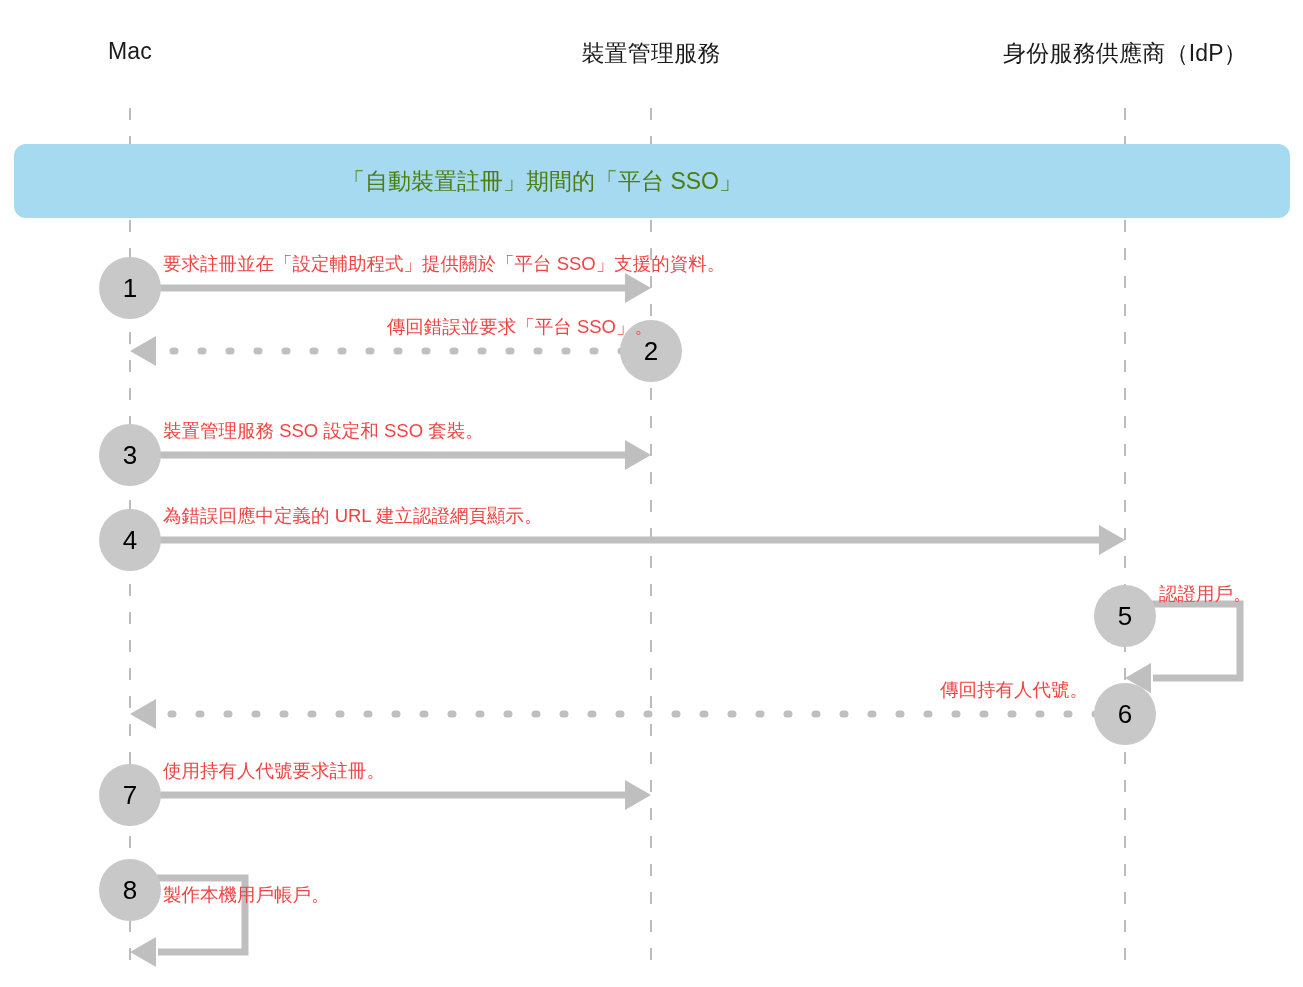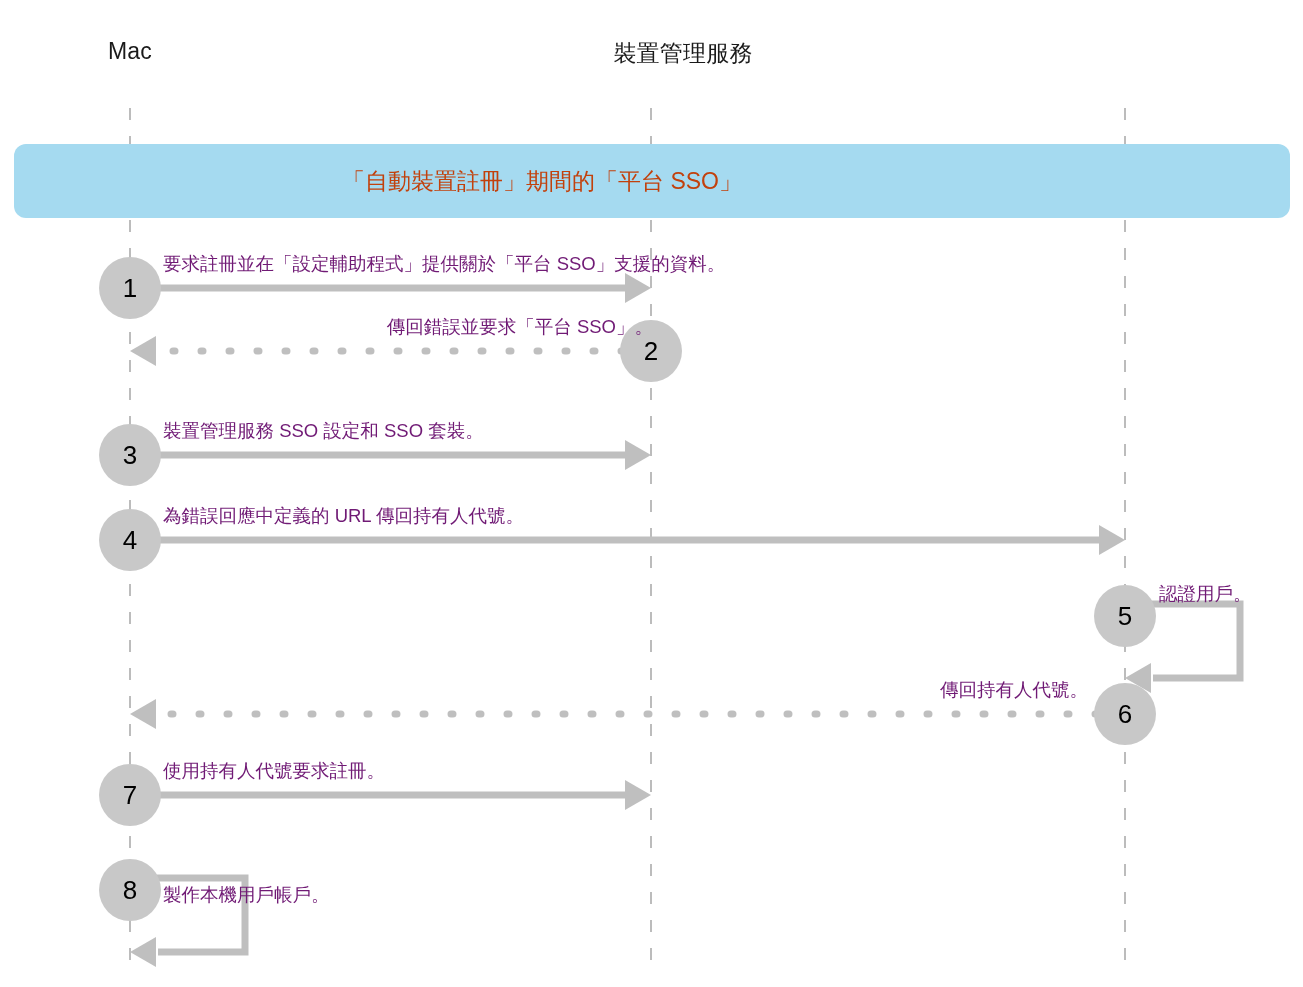--- a/index.html
+++ b/index.html
@@ -49,40 +49,40 @@
   .banner-label {
     position: absolute;
     left: 14px;
     top: 144px;
     width: 1056px;
     height: 74px;
     display: flex;
     align-items: center;
     justify-content: center;
     font-size: 23px;
-    color: #c2410c;
+    color: #4d7c0f;
     white-space: nowrap;
   }
   .step-num {
     position: absolute;
     width: 62px;
     height: 62px;
     border-radius: 50%;
     display: flex;
     align-items: center;
     justify-content: center;
     font-size: 26px;
     color: #000000;
     transform: translate(-50%, -50%);
     user-select: none;
   }
   .msg-label {
     position: absolute;
     font-size: 18.5px;
-    color: #701a75;
+    color: #ef4444;
     white-space: nowrap;
     line-height: 1.2;
   }
   .msg-label.align-left { transform: translateY(-100%); }
   .msg-label.align-right {
     transform: translate(-100%, -100%);
   }
 </style>
 </head>
 <body>
@@ -130,33 +130,34 @@
         <g>
           <path d="M 134 878 H 245 V 952 H 158" fill="none" stroke="#bfbfbf" stroke-width="7" stroke-linecap="butt" stroke-linejoin="miter"></path>
           <polygon points="130,952 156,937 156,967" fill="#bfbfbf"></polygon>
         </g>
       </g>
   </svg>
 
   <div class="layer-text">
 
     <div class="col-header" style="left:130px; top:38px;">Mac</div>
-    <div class="col-header" style="left:651px; top:38px;margin-left:32px;">裝置管理服務</div>
+    <div class="col-header" style="left:651px; top:38px;">裝置管理服務</div>
+    <div class="col-header" style="left:1125px; top:38px;">身份服務供應商（IdP）</div>
 
     <div class="banner-label">「自動裝置註冊」期間的「平台 SSO」</div>
 
     <div id="step-layer">
         <div class="step-num" style="left: 130px; top: 288px; background: rgb(200, 200, 200);">1</div>
         <div class="msg-label align-left" style="left: 163px; top: 275px;">要求註冊並在「設定輔助程式」提供關於「平台 SSO」支援的資料。</div>
         <div class="step-num" style="left: 651px; top: 351px; background: rgb(200, 200, 200);">2</div>
         <div class="msg-label align-right" style="left: 613px; top: 338px; margin-left: 40px;">傳回錯誤並要求「平台 SSO」。</div>
         <div class="step-num" style="left: 130px; top: 455px; background: rgb(200, 200, 200);">3</div>
         <div class="msg-label align-left" style="left: 163px; top: 442px;">裝置管理服務 SSO 設定和 SSO 套裝。</div>
         <div class="step-num" style="left: 130px; top: 540px; background: rgb(200, 200, 200);">4</div>
-        <div class="msg-label align-left" style="left: 163px; top: 527px;">為錯誤回應中定義的 URL 傳回持有人代號。</div>
+        <div class="msg-label align-left" style="left: 163px; top: 527px;">為錯誤回應中定義的 URL 建立認證網頁顯示。</div>
         <div class="step-num" style="left: 1125px; top: 616px; background: rgb(200, 200, 200);">5</div>
         <div class="msg-label align-left" style="left: 1159px; top: 605px;">認證用戶。</div>
         <div class="step-num" style="left: 1125px; top: 714px; background: rgb(200, 200, 200);">6</div>
         <div class="msg-label align-right" style="left: 1088px; top: 701px;">傳回持有人代號。</div>
         <div class="step-num" style="left: 130px; top: 795px; background: rgb(200, 200, 200);">7</div>
         <div class="msg-label align-left" style="left: 163px; top: 782px;">使用持有人代號要求註冊。</div>
         <div class="step-num" style="left: 130px; top: 890px; background: rgb(200, 200, 200);">8</div>
         <div class="msg-label align-left" style="left: 163px; top: 878px; margin-top: 28px;">製作本機用戶帳戶。</div>
       </div>
   </div>

